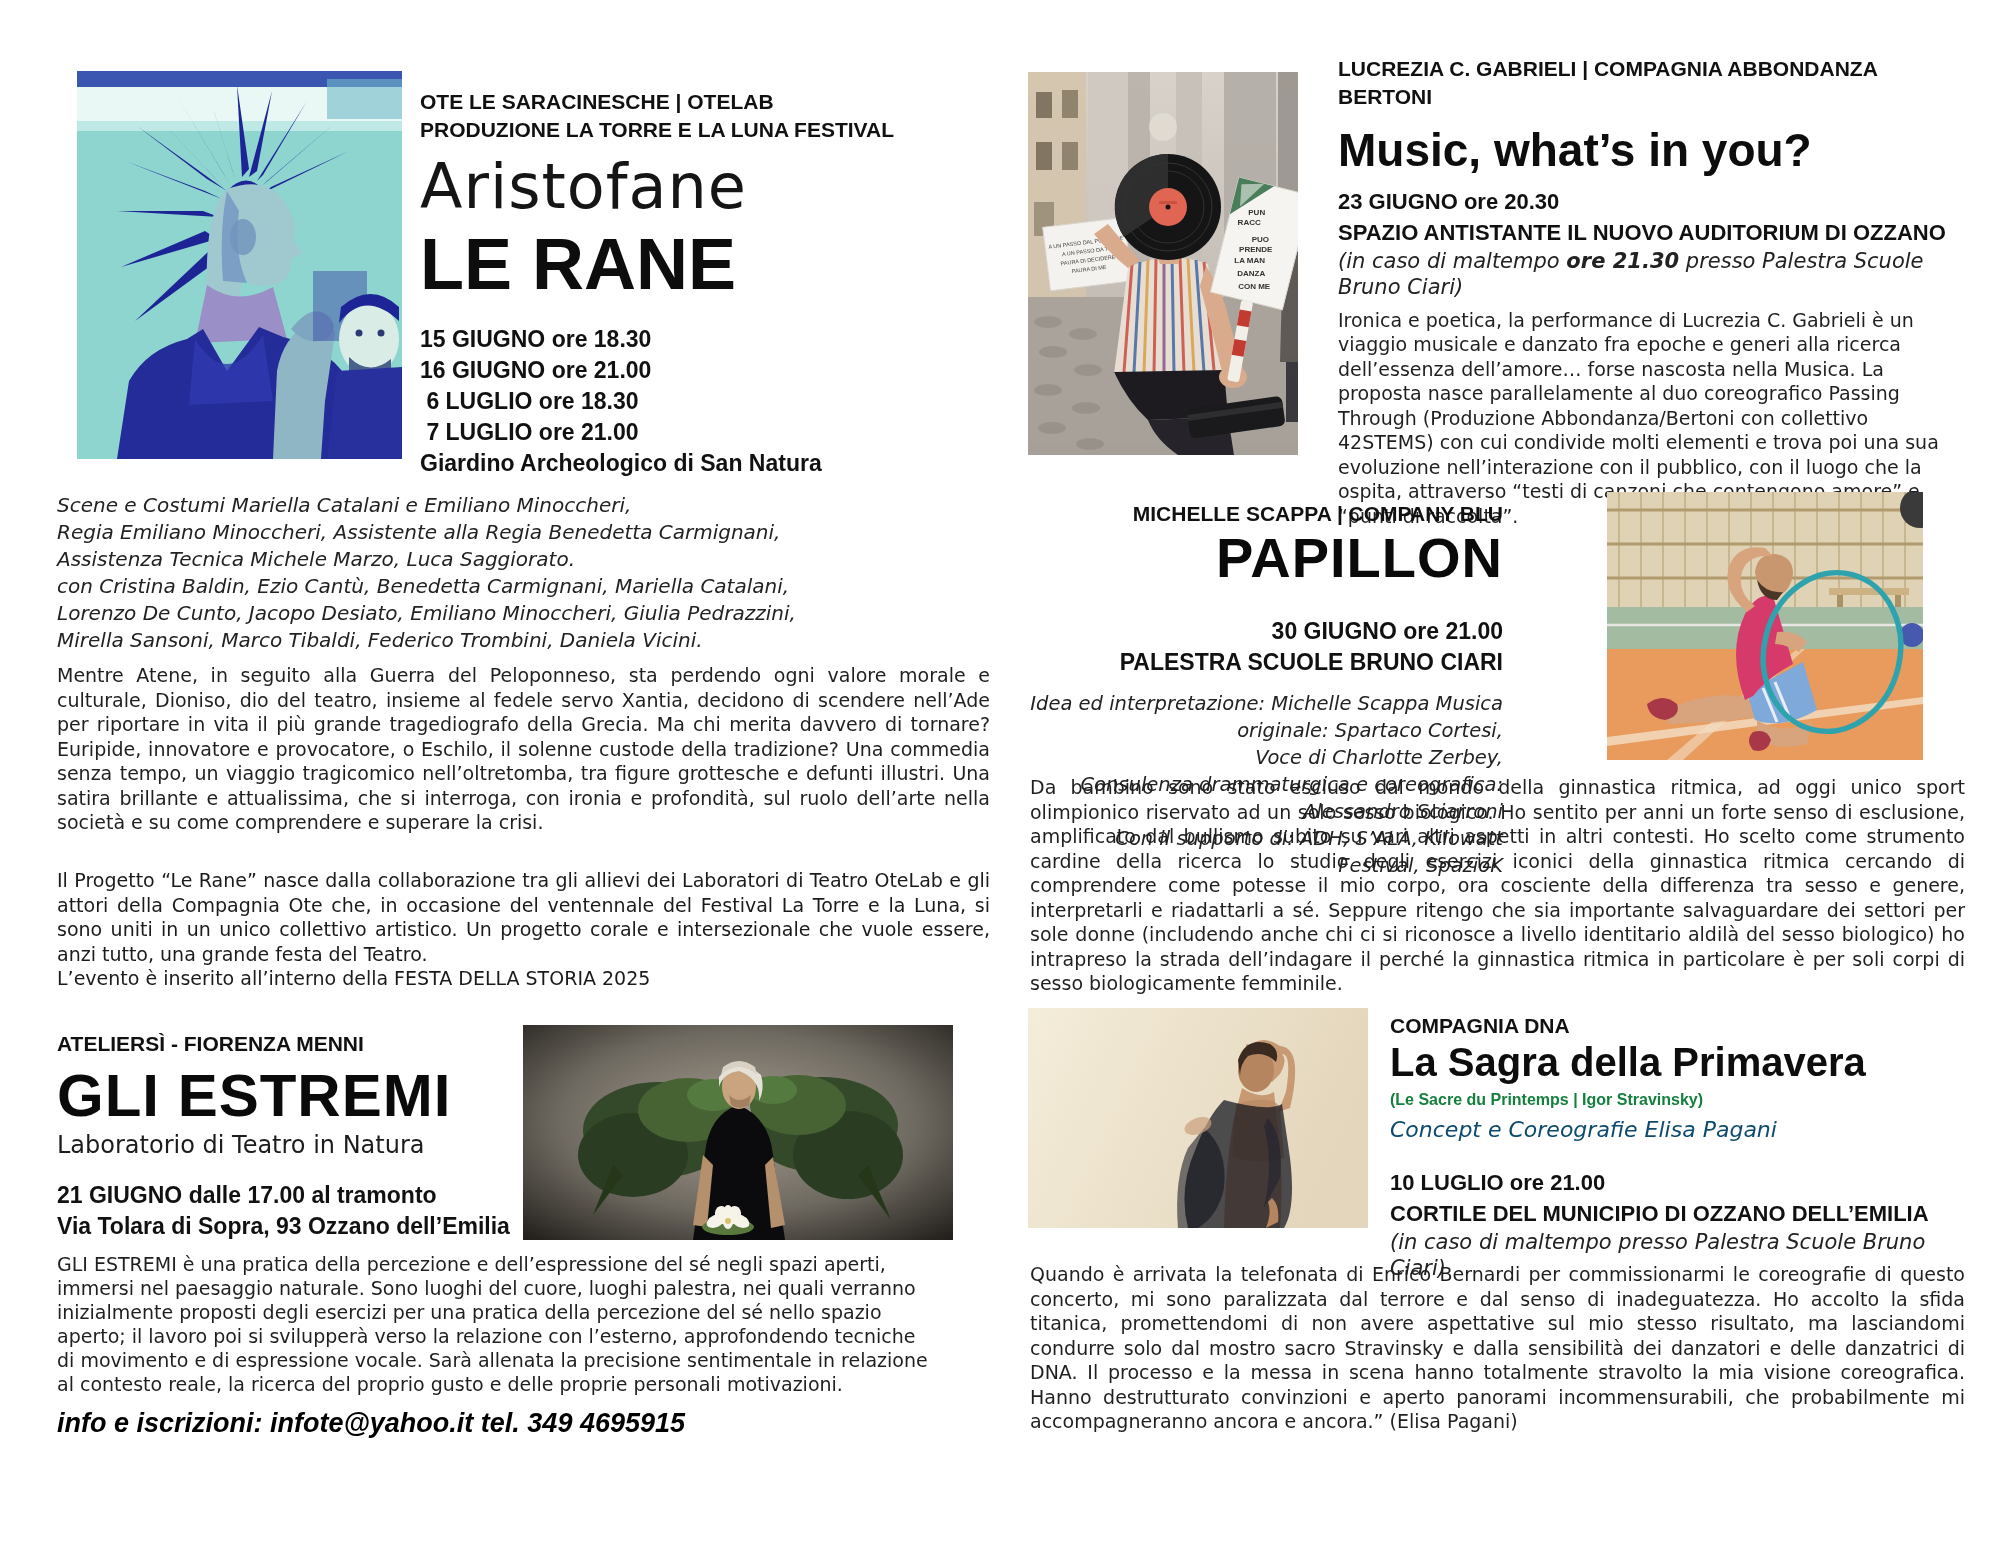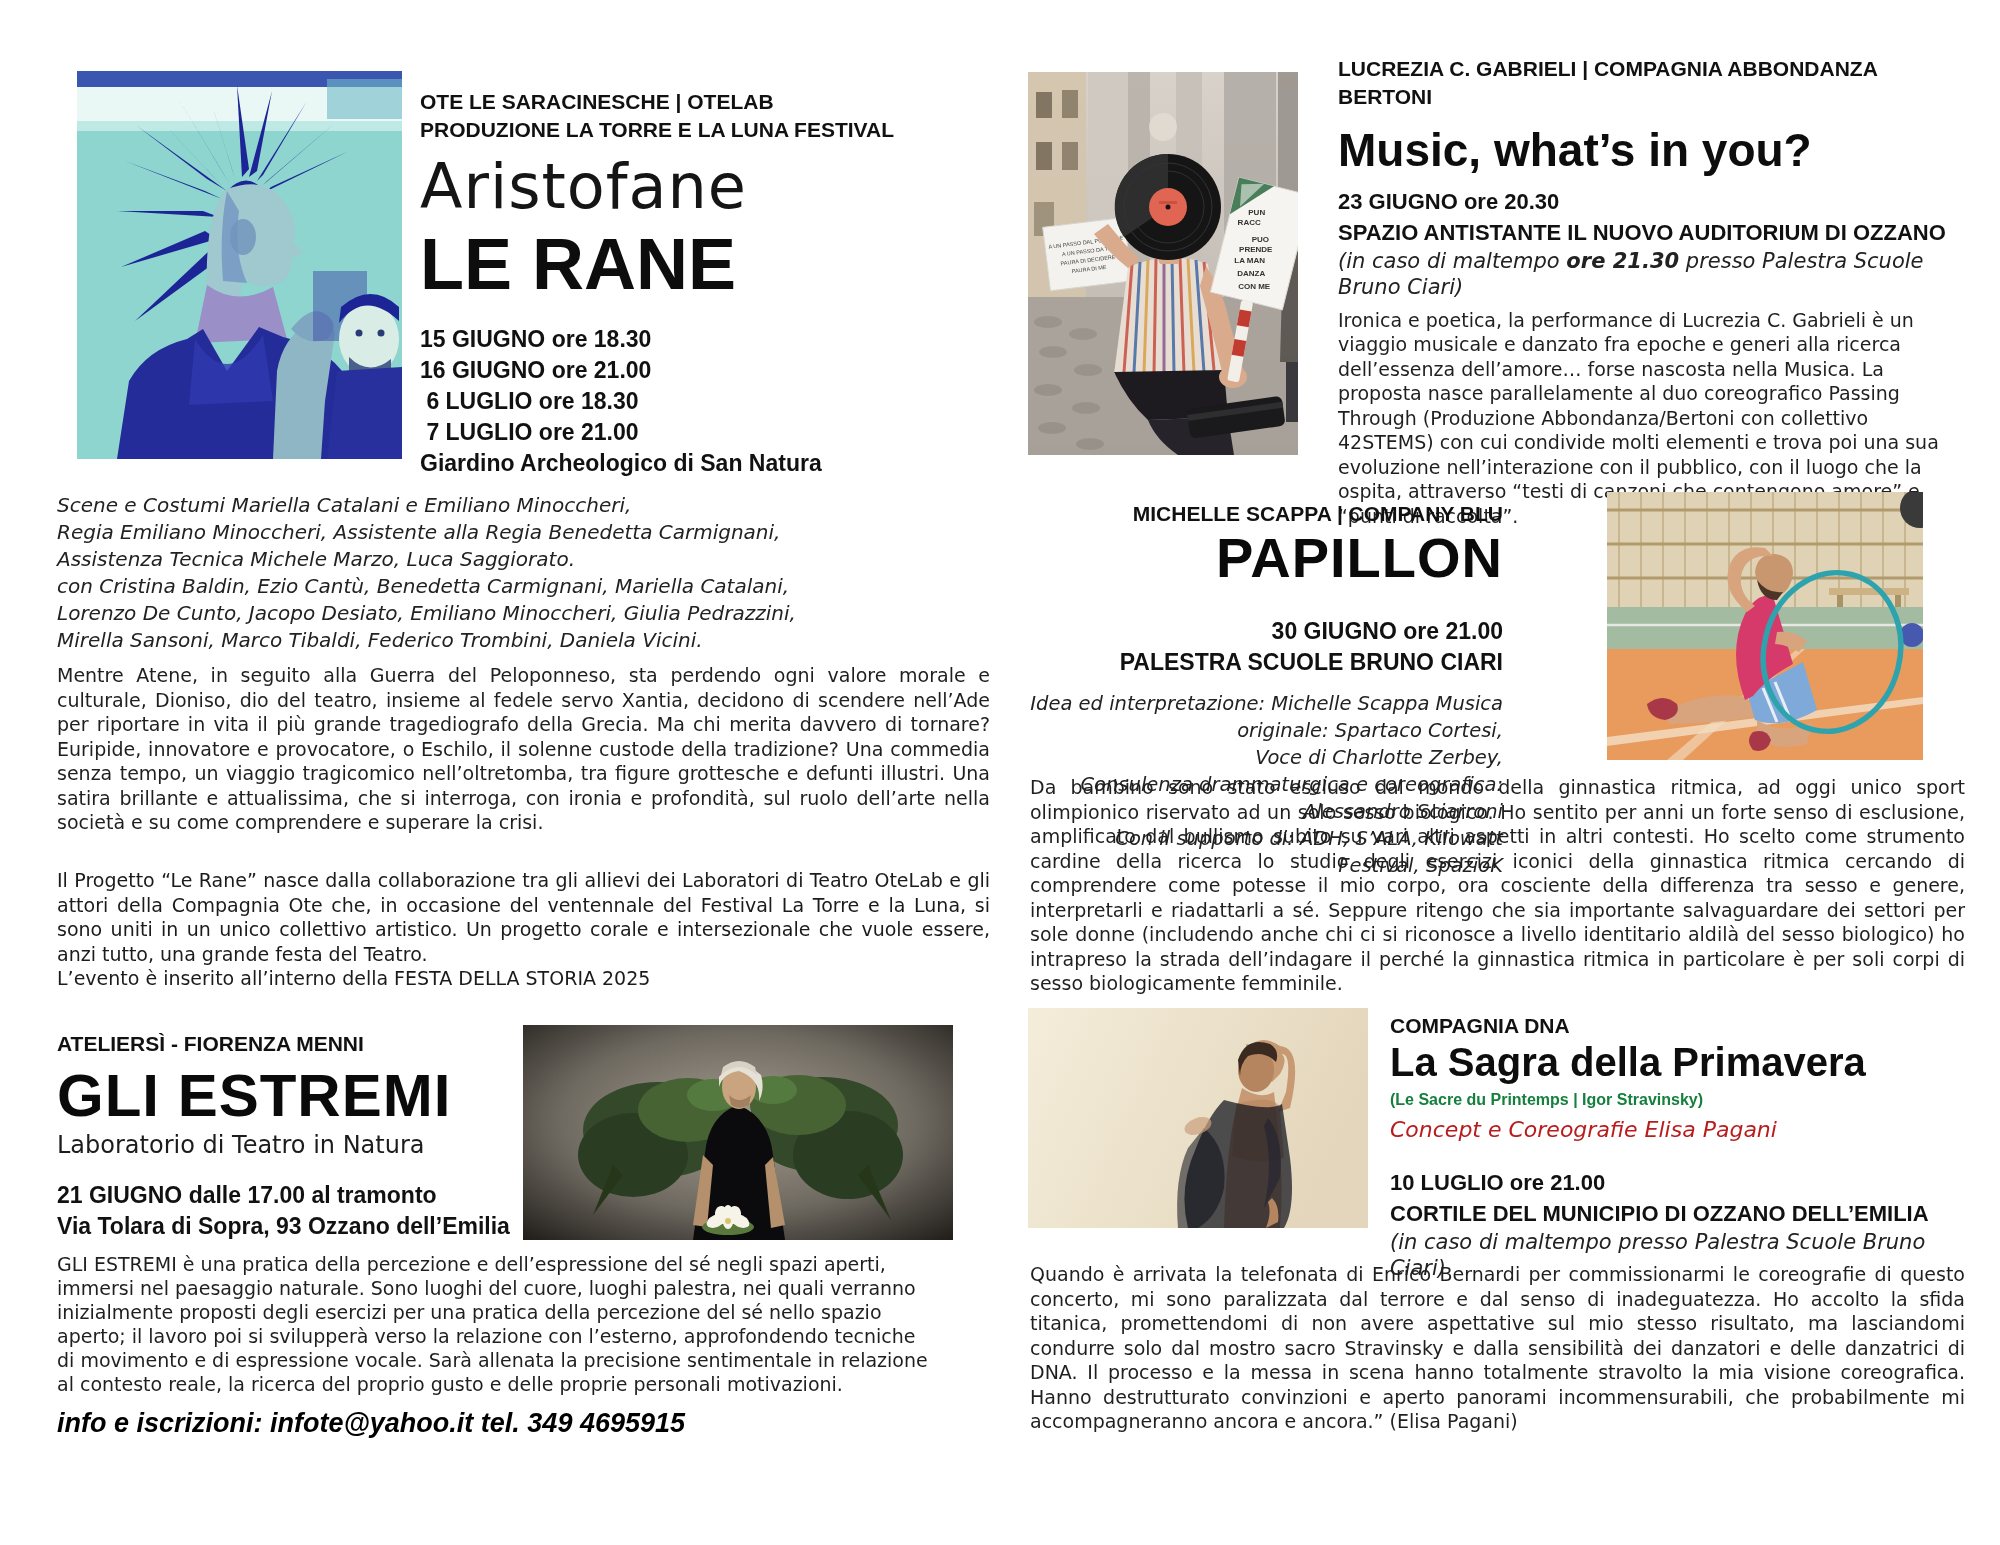--- a/index.html
+++ b/index.html
@@ -24,21 +24,21 @@
   .credits-lines div { font-family:"DejaVu Sans",sans-serif; font-style:italic; font-size:20px; line-height:27px; color:#222; }
   .plines div { margin:0; }
   .p2-lines div { font-family:"DejaVu Sans",sans-serif; font-size:19px; line-height:24.5px; text-align:justify; }
 
   .estremi-title { font-family:"Liberation Sans",sans-serif; font-weight:700; font-size:60px; line-height:1.0; letter-spacing:1px; color:#0a0a0a; }
   .estremi-sub { font-family:"DejaVu Sans",sans-serif; font-size:24px; line-height:30px; color:#1c1c1c; }
   .info-line { font-family:"Liberation Sans",sans-serif; font-weight:700; font-style:italic; font-size:27px; color:#000; }
 
   .sagra-title { font-family:"Liberation Sans",sans-serif; font-weight:700; font-size:40px; line-height:1.1; color:#0d0d0d; }
   .sagra-sub { font-family:"Liberation Sans",sans-serif; font-weight:700; font-size:16px; line-height:31px; color:#15803d; }
-  .concept-line { font-family:"DejaVu Sans",sans-serif; font-style:italic; font-size:22px; line-height:30px; color:#b91c1c; }
+  .concept-line { font-family:"DejaVu Sans",sans-serif; font-style:italic; font-size:22px; line-height:30px; color:#0c4a6e; }
 
   .papillon-title { font-family:"Liberation Sans",sans-serif; font-weight:700; font-size:56px; line-height:1.0; letter-spacing:1px; color:#0a0a0a; }
   .pap-credits div { font-family:"DejaVu Sans",sans-serif; font-style:italic; font-size:19.5px; line-height:27px; color:#222; }
 
   svg { display:block; }
 </style>
 </head>
 <body>
 
 <div class="page">

